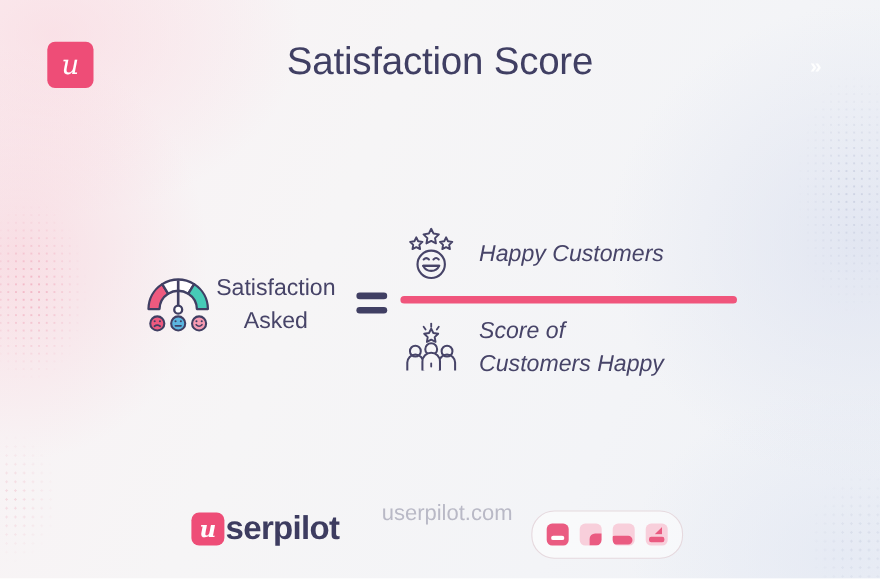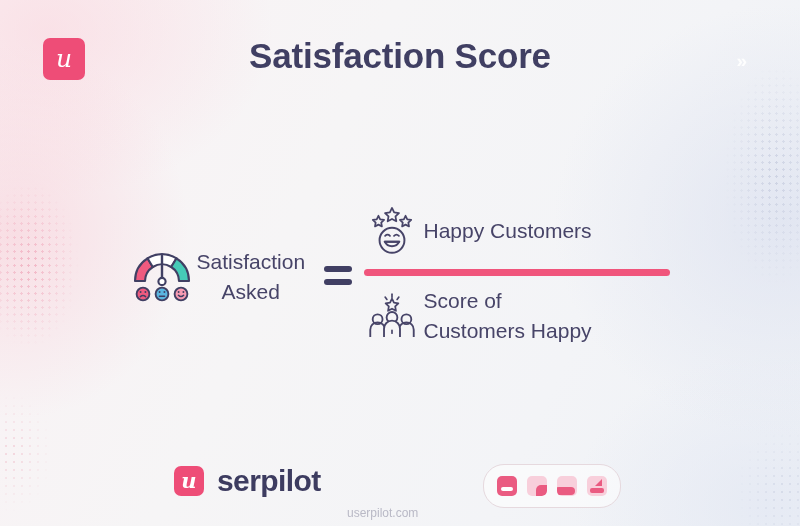--- a/index.html
+++ b/index.html
@@ -89,21 +89,21 @@
   }
 
   .page-title {
     position: absolute;
     left: 0;
     right: 0;
     top: 36px;
     text-align: center;
     color: #403f63;
     font-size: 35px;
-    font-weight: bold;
+    font-weight: normal;
     letter-spacing: -0.2px;
   }
 
   .chevrons {
     position: absolute;
     right: 55px;
     top: 50px;
     color: #ffffff;
     font-size: 19px;
     font-weight: bold;
@@ -156,22 +156,23 @@
   .rhs {
     display: flex;
     flex-direction: column;
     align-items: stretch;
     width: 310px;
     margin-top: 4px;
   }
   .frac-row {
     display: flex;
     align-items: center;
-    gap: 4px;
+    gap: 16px;
     min-height: 62px;
+    font-style: italic;
   }
   .frac-row .icon-wrap {
     width: 56px;
     min-width: 56px;
     display: flex;
     align-items: center;
     justify-content: center;
   }
   .frac-text {
     color: #474468;
@@ -212,29 +213,28 @@
     font-size: 21px;
     line-height: 1;
     margin-top: -1px;
   }
   .footer-logo .wordmark {
     color: #3d3c60;
     font-size: 30px;
     font-weight: bold;
     letter-spacing: -0.6px;
     line-height: 1;
-    padding-left: 12px;
   }
 
   .footer-url {
     position: absolute;
     left: 347px;
-    top: 506px;
+    top: 456px;
     color: #b9b9c6;
-    font-size: 12px;
+    font-size: 20px;
   }
 
   .widget {
     position: absolute;
     left: 483px;
     top: 464px;
     width: 136px;
     height: 42px;
     border-radius: 21px;
     border: 1.5px solid #e6d9de;

